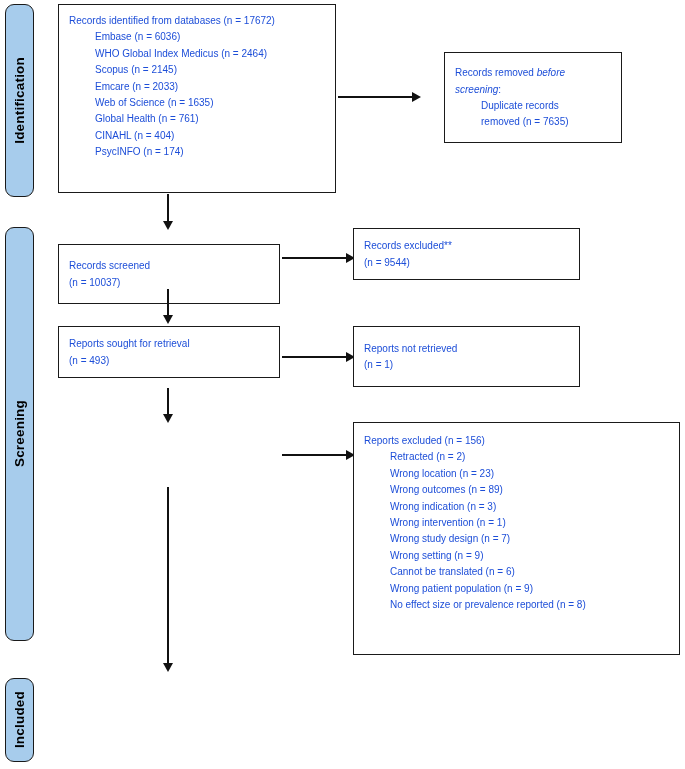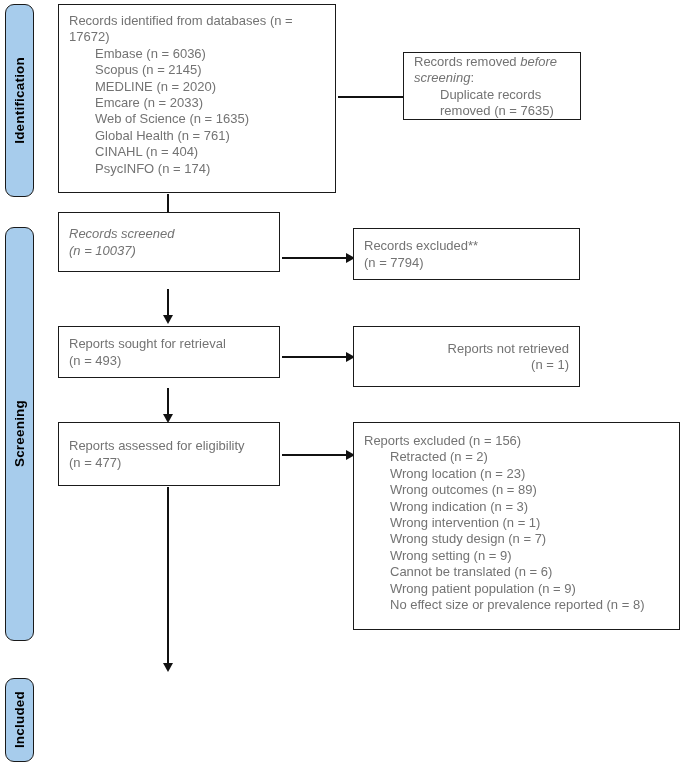--- a/index.html
+++ b/index.html
@@ -41,23 +41,23 @@
     white-space: nowrap;
   }
 
   
   .pbox {
     position: absolute;
     background: #ffffff;
     border: 1.7px solid #1a1a1a;
     box-sizing: border-box;
     padding: 9px 10px 8px 10px;
-    font-size: 13px;
+    font-size: 10px;
     line-height: 16.4px;
-    color: #737373;
+    color: #1d4ed8;
   }
   .pbox.vcenter {
     display: flex;
     flex-direction: column;
     justify-content: center;
   }
   .pbox .line {
     white-space: pre-wrap;
   }
   .pbox .sub {
@@ -101,82 +101,78 @@
     <span class="stage-label">Screening</span>
   </div>
 
   <div class="stage-tab" style="left:5px; top:678px; width:29px; height:84px;">
     <span class="stage-label">Included</span>
   </div>
 
   <div class="pbox" style="left:58px; top:4px; width:278px; height:189px; padding-top:8px;">
     <div class="line">Records identified from databases (n = 17672)</div>
     <div class="sub line">Embase (n = 6036)</div>
+    <div class="sub line">WHO Global Index Medicus (n = 2464)</div>
     <div class="sub line">Scopus (n = 2145)</div>
-    <div class="sub line">MEDLINE (n = 2020)</div>
     <div class="sub line">Emcare (n = 2033)</div>
     <div class="sub line">Web of Science (n = 1635)</div>
     <div class="sub line">Global Health (n = 761)</div>
     <div class="sub line">CINAHL (n = 404)</div>
     <div class="sub line">PsycINFO (n = 174)</div>
   </div>
 
   <div class="conn h" style="left:338px; top:96px; width:76px;"></div>
   <div class="arrowhead right" style="left:412px; top:91.5px;"></div>
 
-  <div class="pbox vcenter" style="left:403px; top:52px; width:178px; height:68px;">
+  <div class="pbox vcenter" style="left:444px; top:52px; width:178px; height:91px;">
     <div class="line"><span>Records removed </span><span class="it">before screening</span><span>:</span></div>
     <div class="sub line">Duplicate records</div>
     <div class="sub line">removed (n = 7635)</div>
   </div>
 
   <div class="conn v" style="left:167px; top:194px; width:1.9px; height:30px;"></div>
   <div class="arrowhead down" style="left:162.5px; top:221px;"></div>
 
-  <div class="pbox vcenter" style="left:58px; top:212px; width:222px; height:60px;font-style:italic;">
+  <div class="pbox vcenter" style="left:58px; top:244px; width:222px; height:60px;">
     <div class="line">Records screened</div>
     <div class="line">(n = 10037)</div>
   </div>
 
   <div class="conn h" style="left:282px; top:257px; width:66px;"></div>
   <div class="arrowhead right" style="left:346px; top:252.5px;"></div>
 
   <div class="pbox vcenter" style="left:353px; top:228px; width:227px; height:52px;">
     <div class="line">Records excluded**</div>
-    <div class="line">(n = 7794)</div>
+    <div class="line">(n = 9544)</div>
   </div>
 
   <div class="conn v" style="left:167px; top:289px; width:1.9px; height:29px;"></div>
   <div class="arrowhead down" style="left:162.5px; top:315px;"></div>
 
   <div class="pbox vcenter" style="left:58px; top:326px; width:222px; height:52px;">
     <div class="line">Reports sought for retrieval</div>
     <div class="line">(n = 493)</div>
   </div>
 
   <div class="conn h" style="left:282px; top:356px; width:66px;"></div>
   <div class="arrowhead right" style="left:346px; top:351.5px;"></div>
 
-  <div class="pbox vcenter" style="left:353px; top:326px; width:227px; height:61px;text-align:right;">
+  <div class="pbox vcenter" style="left:353px; top:326px; width:227px; height:61px;">
     <div class="line">Reports not retrieved</div>
     <div class="line">(n = 1)</div>
   </div>
 
   <div class="conn v" style="left:167px; top:388px; width:1.9px; height:29px;"></div>
   <div class="arrowhead down" style="left:162.5px; top:414px;"></div>
 
-  <div class="pbox vcenter" style="left:58px; top:422px; width:222px; height:64px;">
-    <div class="line">Reports assessed for eligibility</div>
-    <div class="line">(n = 477)</div>
-  </div>
 
   <div class="conn h" style="left:282px; top:454px; width:66px;"></div>
   <div class="arrowhead right" style="left:346px; top:449.5px;"></div>
 
-  <div class="pbox" style="left:353px; top:422px; width:327px; height:208px; padding-top:10px;">
+  <div class="pbox" style="left:353px; top:422px; width:327px; height:233px; padding-top:10px;">
     <div class="line">Reports excluded (n = 156)</div>
     <div class="sub line">Retracted (n = 2)</div>
     <div class="sub line">Wrong location (n = 23)</div>
     <div class="sub line">Wrong outcomes (n = 89)</div>
     <div class="sub line">Wrong indication (n = 3)</div>
     <div class="sub line">Wrong intervention (n = 1)</div>
     <div class="sub line">Wrong study design (n = 7)</div>
     <div class="sub line">Wrong setting (n = 9)</div>
     <div class="sub line">Cannot be translated (n = 6)</div>
     <div class="sub line">Wrong patient population (n = 9)</div>

